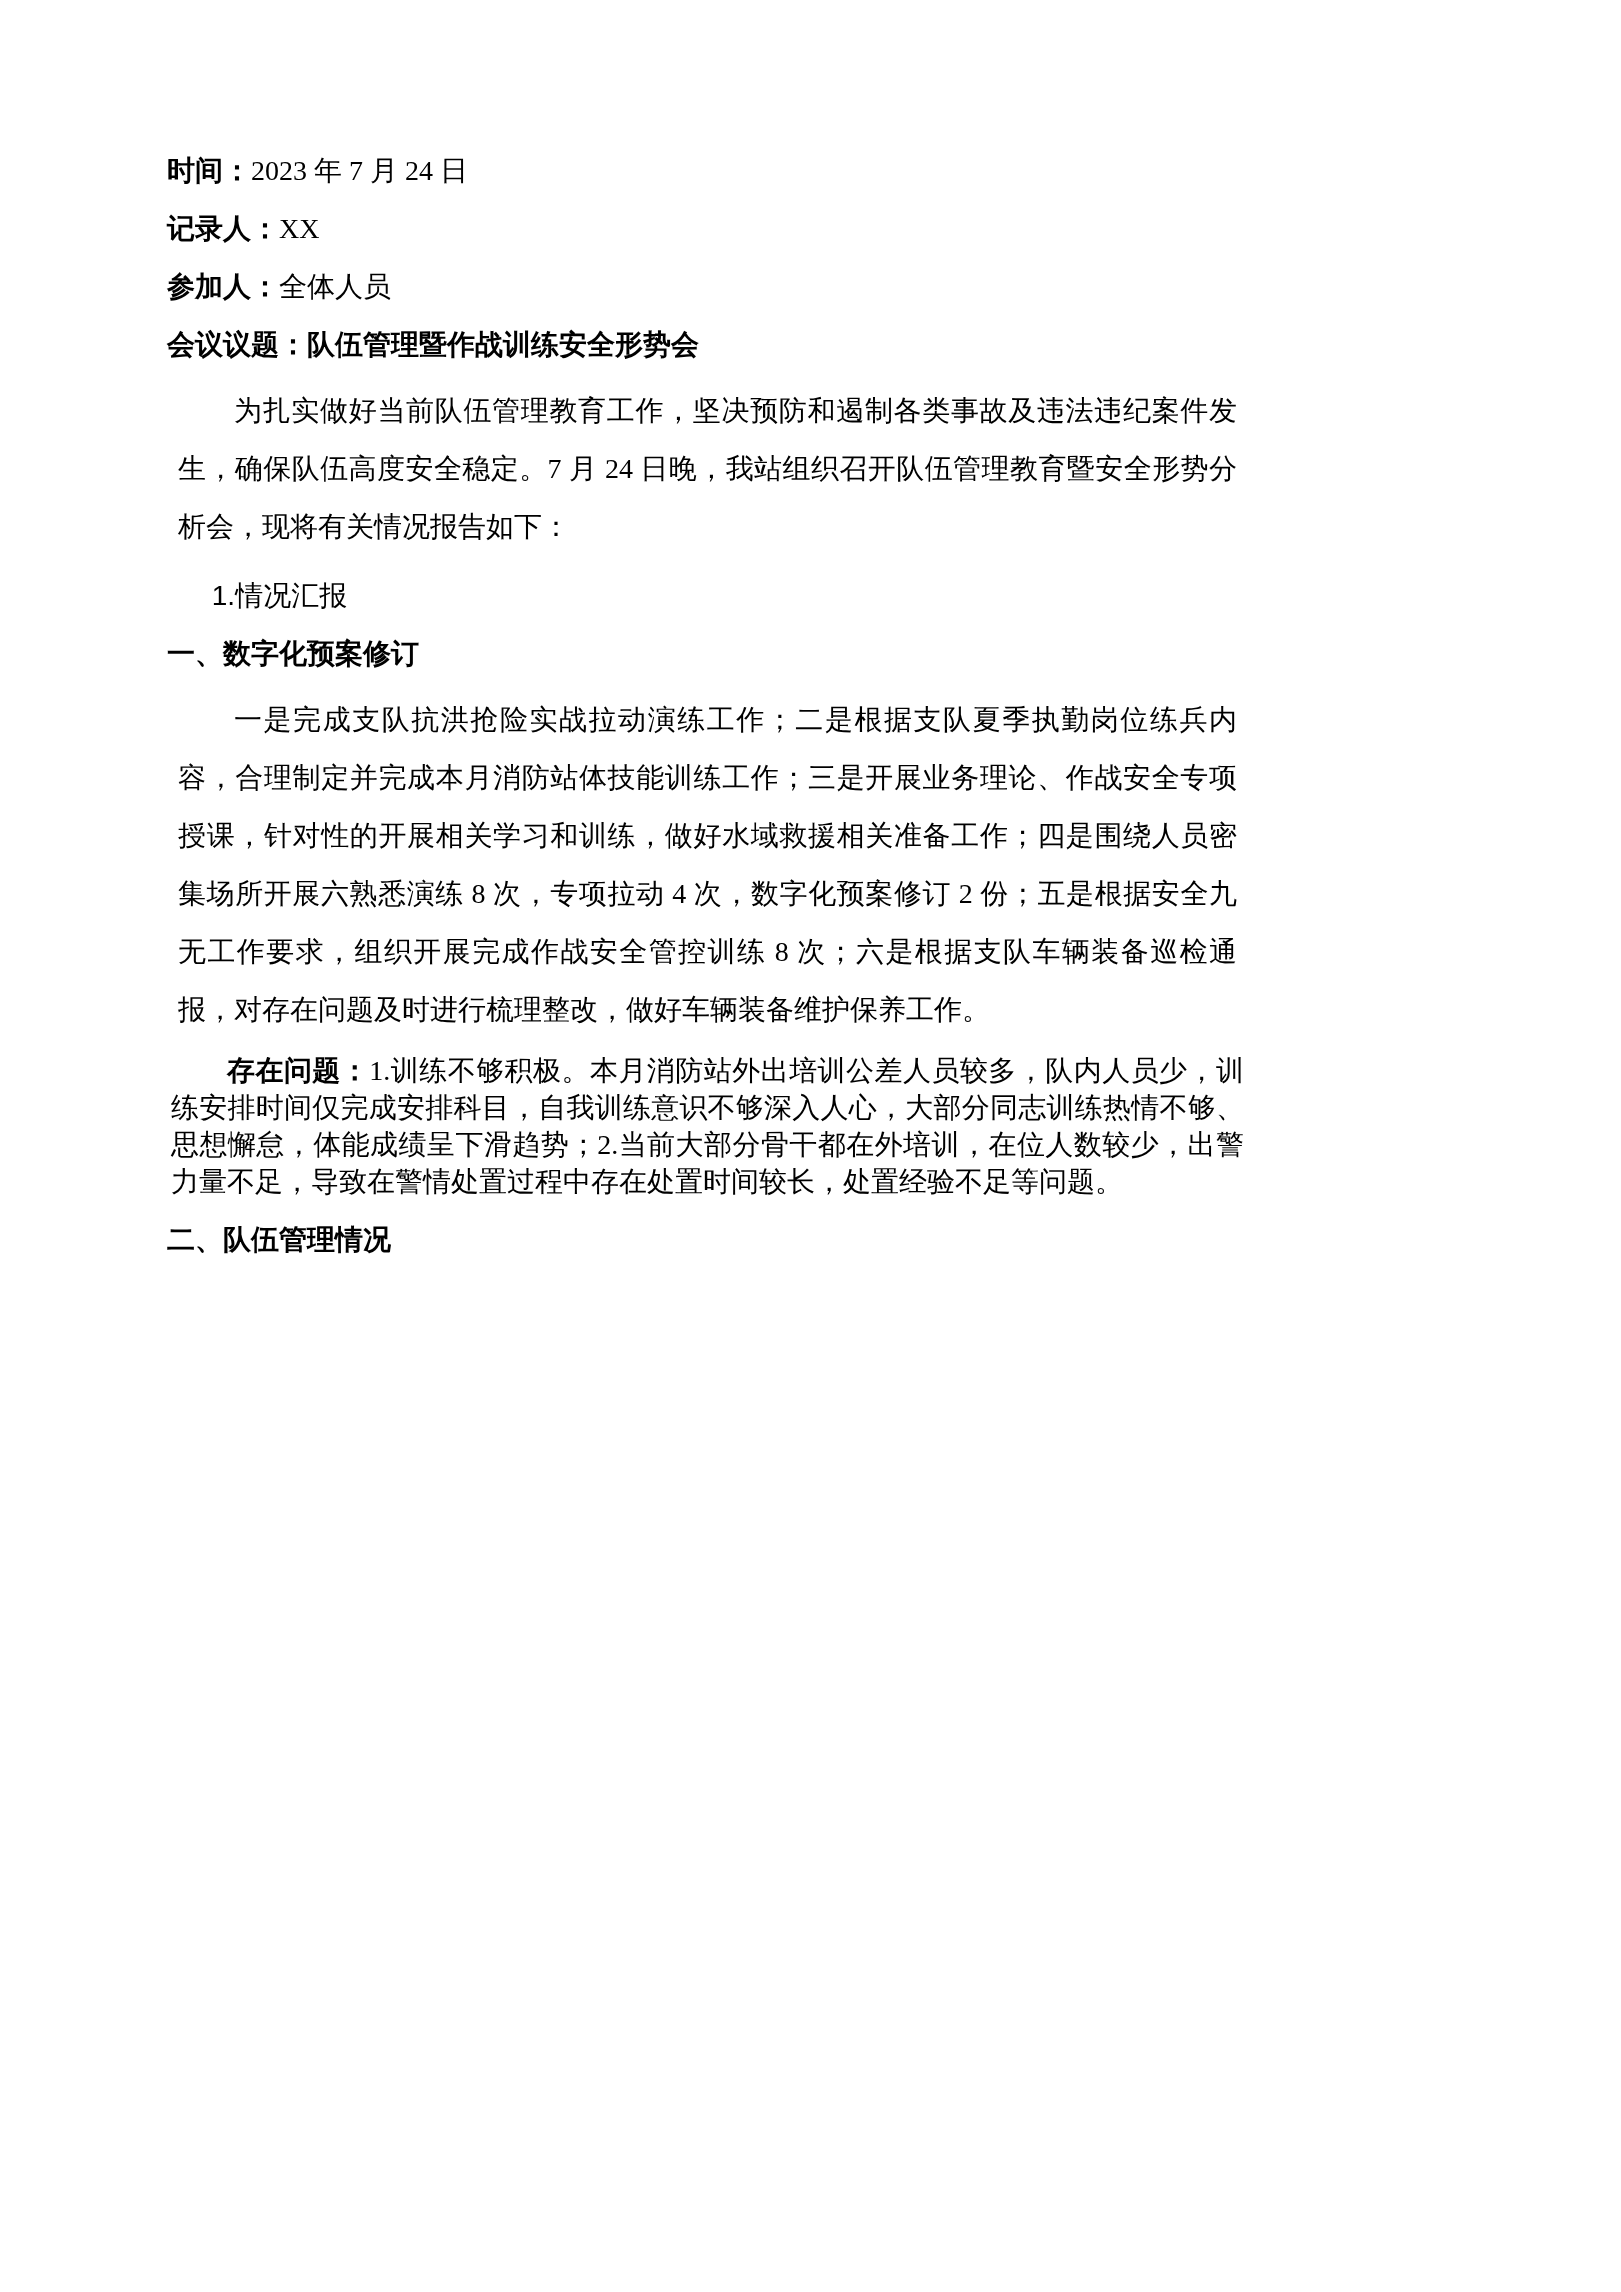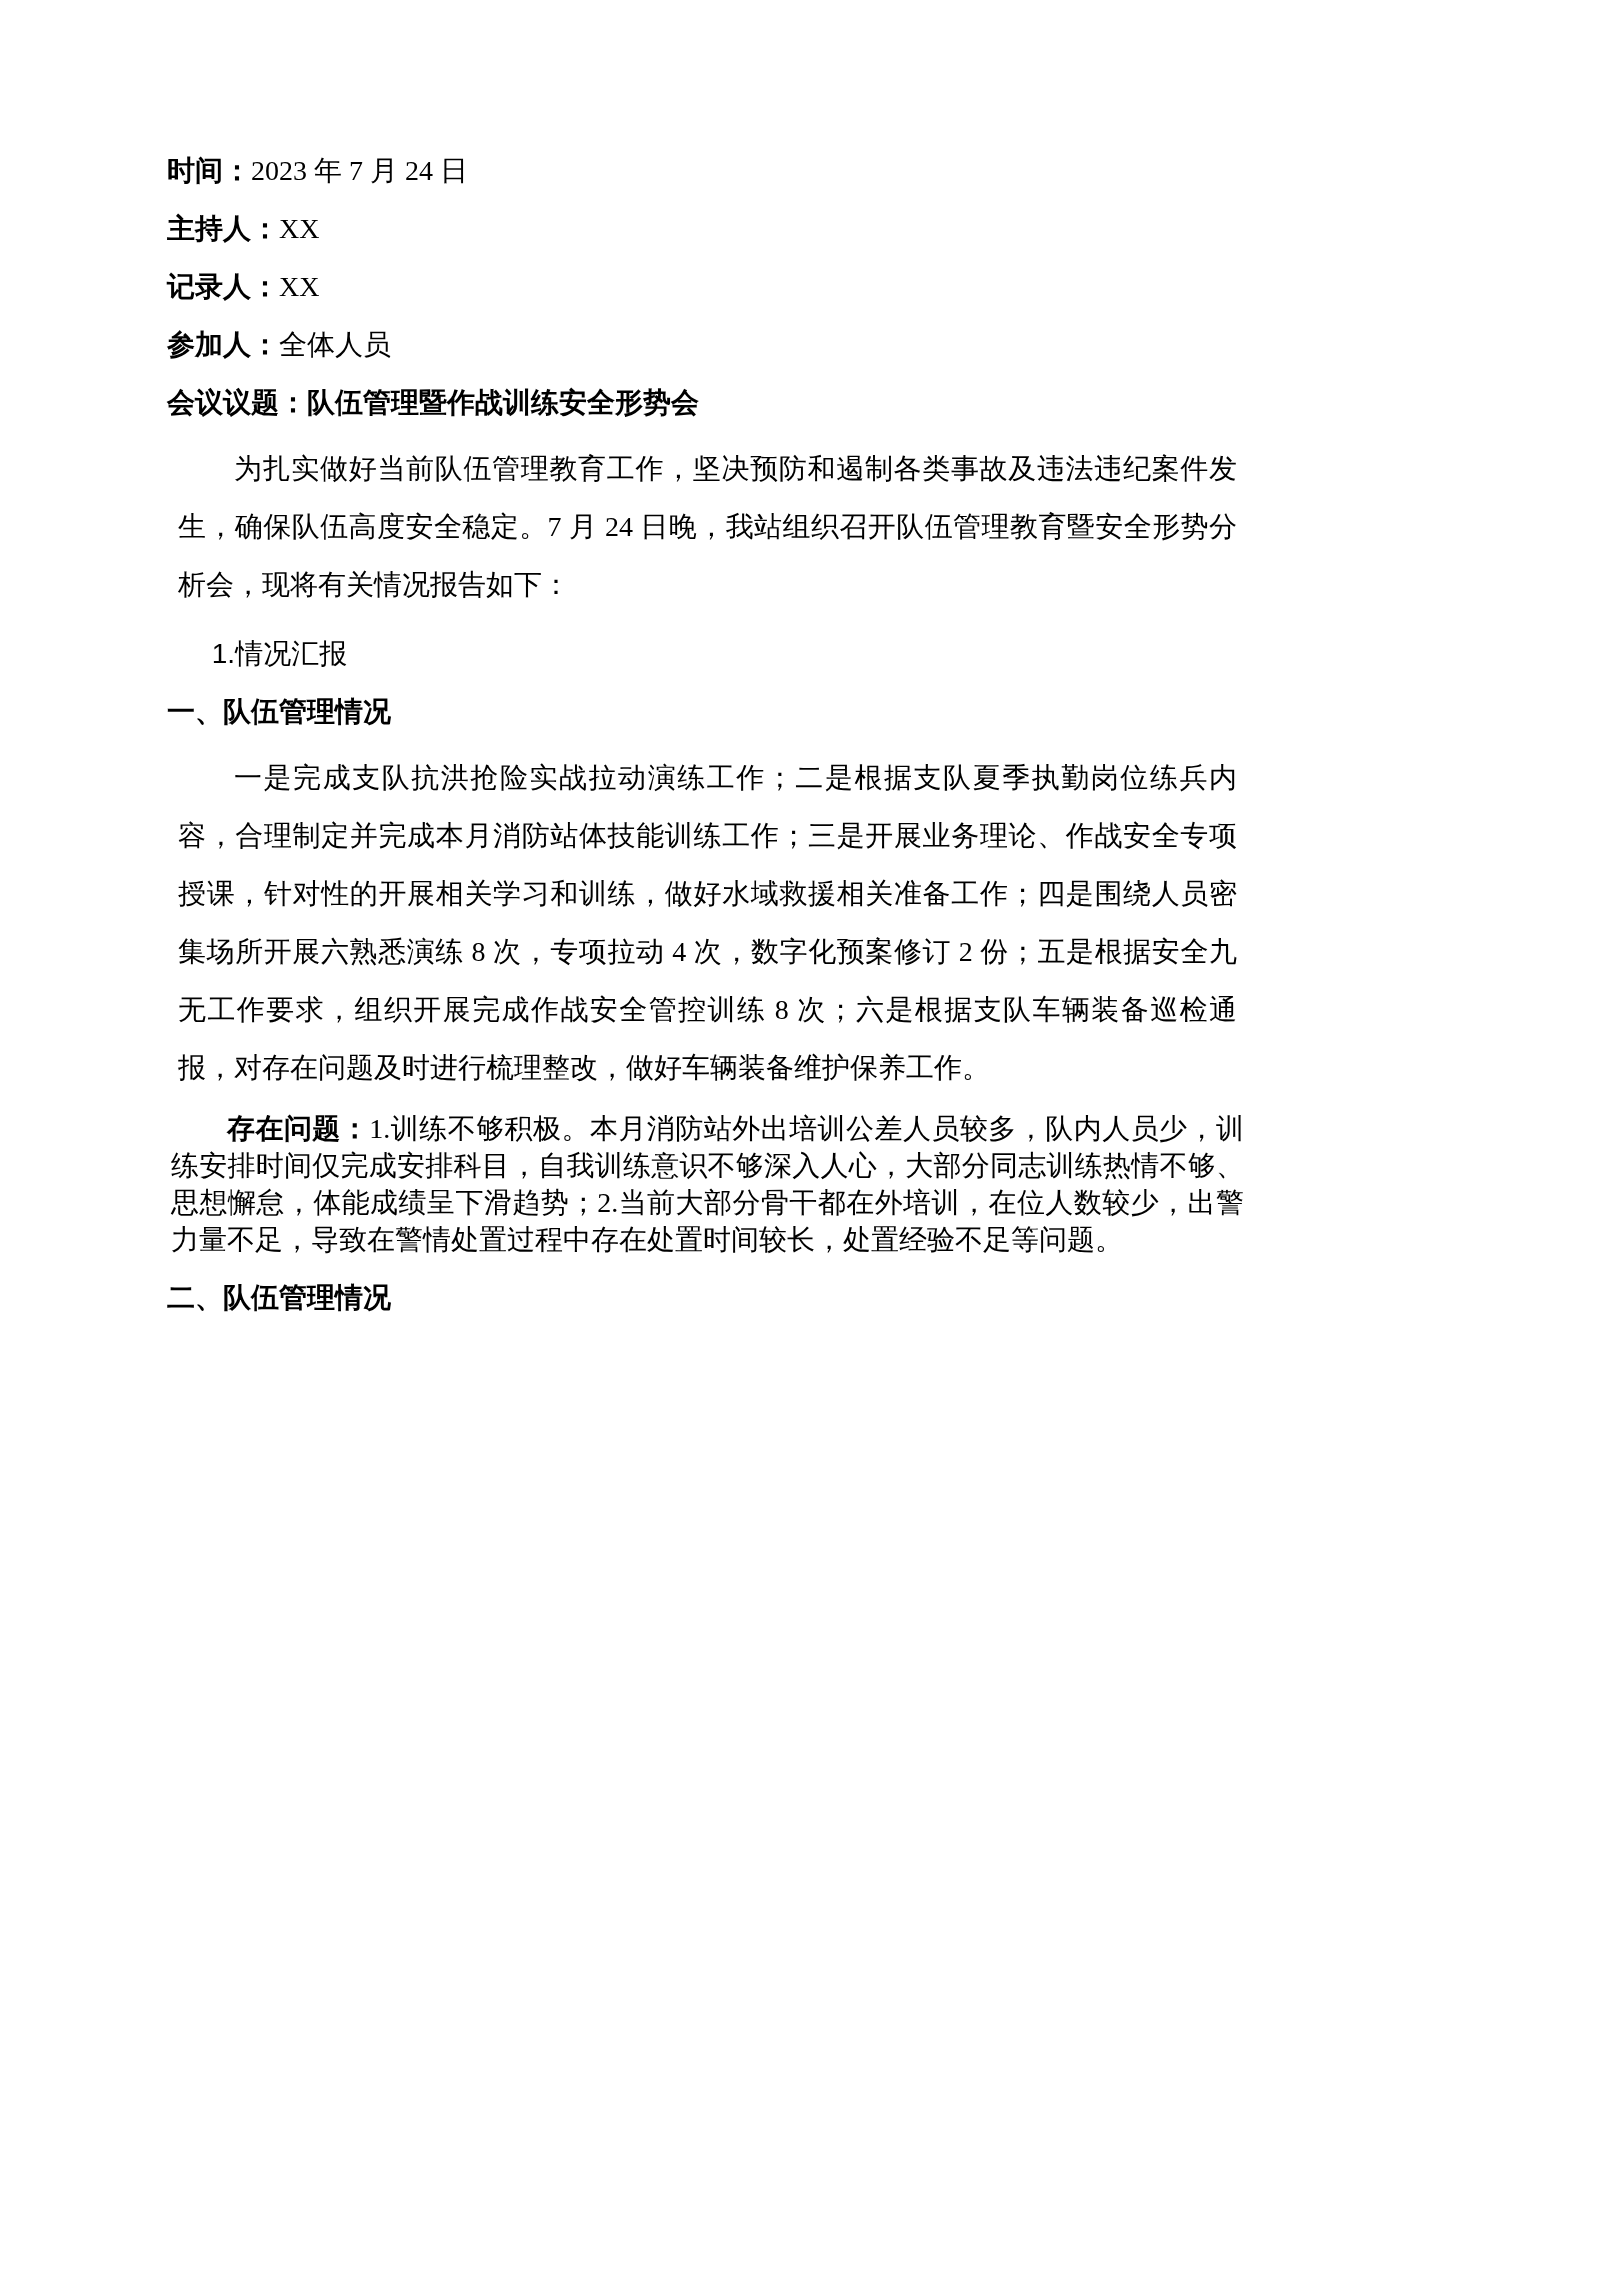--- a/index.html
+++ b/index.html
@@ -86,38 +86,35 @@
 </head>
 <body>
 
 <div class="page">
 
   <div class="meta-block">
     <div class="meta-line">
       <span class="meta-label">时间：</span><span class="meta-value">2023 年 7 月 24 日</span>
     </div>
     <div class="meta-line">
-      <span class="meta-label">主持人：</span><span class="meta-value">XX</span>
-    </div>
-    <div class="meta-line">
       <span class="meta-label">记录人：</span><span class="meta-value">XX</span>
     </div>
     <div class="meta-line">
       <span class="meta-label">参加人：</span><span class="meta-value">全体人员</span>
     </div>
     <div class="meta-line">
       <span class="meta-label">会议议题：</span><span class="meta-value bold">队伍管理暨作战训练安全形势会</span>
     </div>
   </div>
 
   <p class="para">为扎实做好当前队伍管理教育工作，坚决预防和遏制各类事故及违法违纪案件发生，确保队伍高度安全稳定。7 月 24 日晚，我站组织召开队伍管理教育暨安全形势分析会，现将有关情况报告如下：</p>
 
   <p class="section-num-title">1.情况汇报</p>
 
-  <p class="section-heading">一、队伍管理情况</p>
+  <p class="section-heading">一、数字化预案修订</p>
 
   <p class="para">一是完成支队抗洪抢险实战拉动演练工作；二是根据支队夏季执勤岗位练兵内容，合理制定并完成本月消防站体技能训练工作；三是开展业务理论、作战安全专项授课，针对性的开展相关学习和训练，做好水域救援相关准备工作；四是围绕人员密集场所开展六熟悉演练 8 次，专项拉动 4 次，数字化预案修订 2 份；五是根据安全九无工作要求，组织开展完成作战安全管控训练 8 次；六是根据支队车辆装备巡检通报，对存在问题及时进行梳理整改，做好车辆装备维护保养工作。</p>
 
   <p class="problems">
     <span class="problems-label">存在问题：</span><span class="problems-text">1.训练不够积极。本月消防站外出培训公差人员较多，队内人员少，训练安排时间仅完成安排科目，自我训练意识不够深入人心，大部分同志训练热情不够、思想懈怠，体能成绩呈下滑趋势；2.当前大部分骨干都在外培训，在位人数较少，出警力量不足，导致在警情处置过程中存在处置时间较长，处置经验不足等问题。</span>
   </p>
 
   <p class="section-heading heading-last">二、队伍管理情况</p>
 
 </div>

